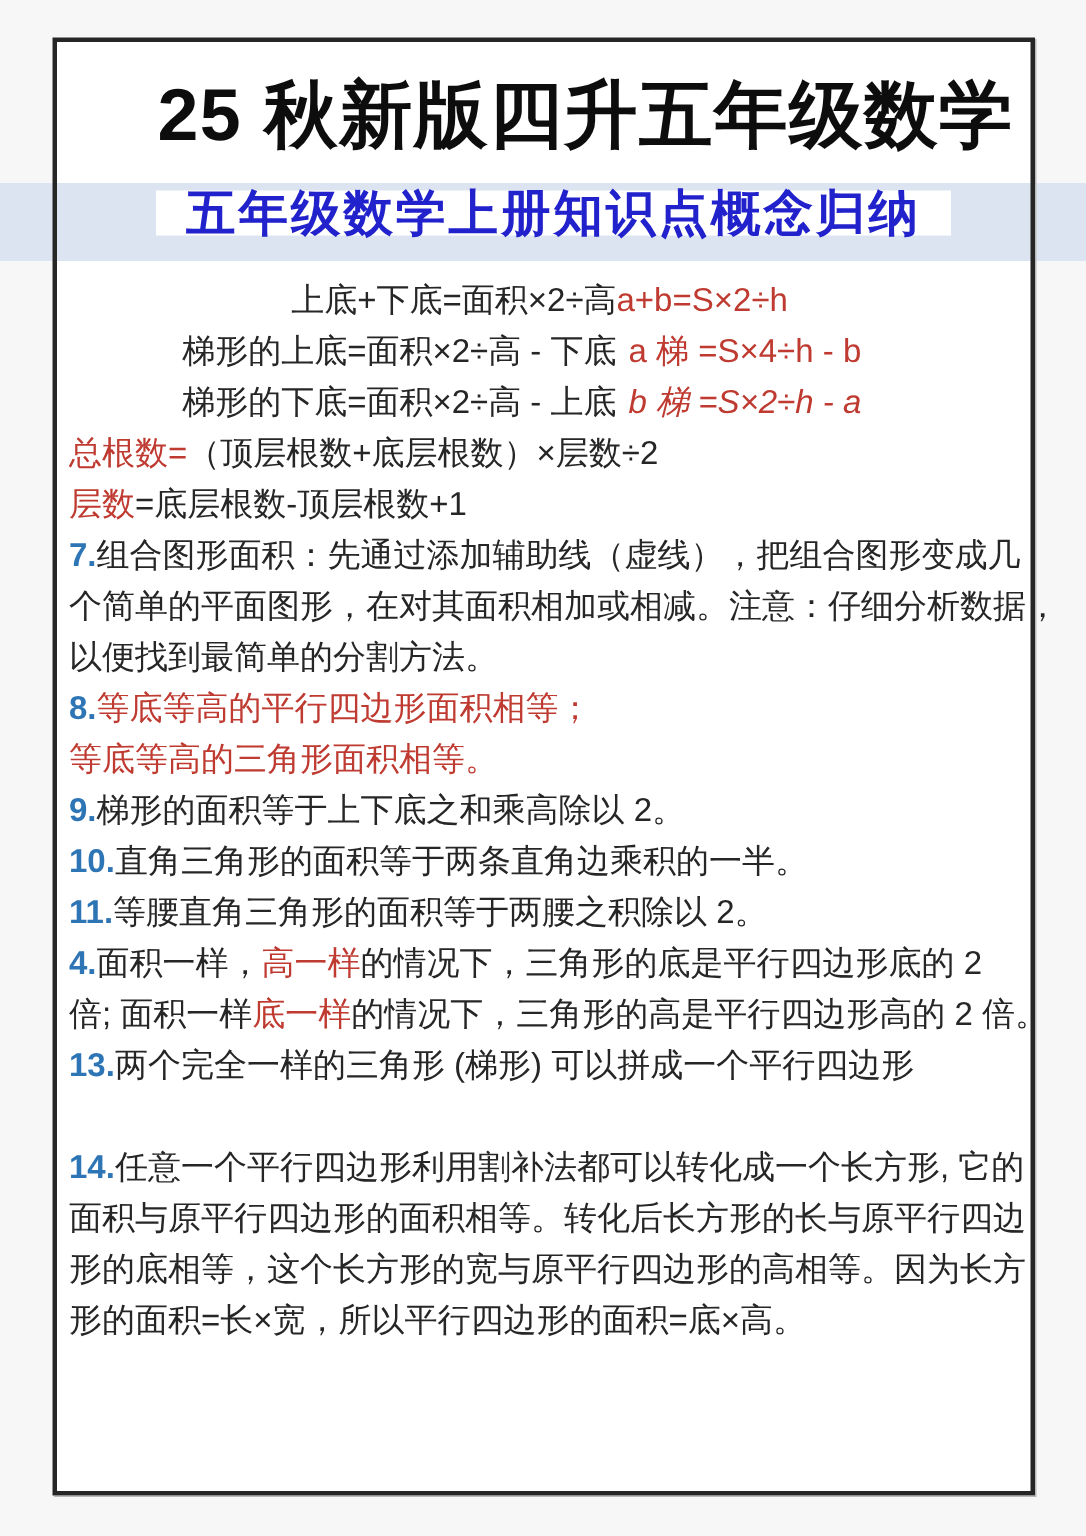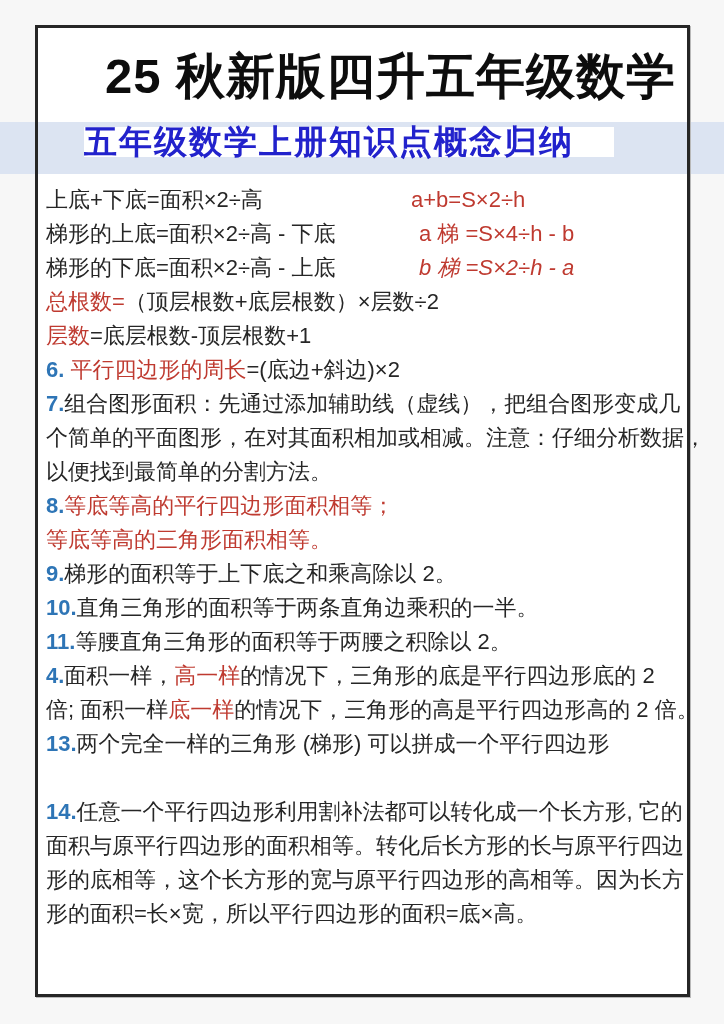--- a/index.html
+++ b/index.html
@@ -19,23 +19,23 @@
   }
   .paper-fill{
     position:absolute;left:35px;top:25px;width:655px;height:972px;
     background:#ffffff;z-index:0;
   }
   .band{
     position:absolute;left:0;top:122px;width:724px;height:52px;
     background:var(--band);z-index:1;
   }
   .banner-white{
-    position:absolute;left:84px;top:127px;width:530px;height:30px;
+    position:absolute;left:104px;top:127px;width:530px;height:30px;
     background:#ffffff;z-index:2;
-    display:flex;align-items:center;justify-content:flex-start;
+    display:flex;align-items:center;justify-content:center;
   }
   .banner-text{
     font-family:"Liberation Serif","DejaVu Serif",serif;
     font-weight:bold;font-size:33px;letter-spacing:2px;
     color:var(--banner-blue);white-space:nowrap;
   }
   .frame{
     position:absolute;left:35px;top:25px;width:649px;height:966px;
     border:3px solid var(--border);z-index:3;pointer-events:none;
     box-shadow:1px 1px 0 #b9b9b9;
@@ -47,21 +47,21 @@
     font-weight:bold;font-size:49px;color:#0d0d0d;
     letter-spacing:1px;white-space:nowrap;
   }
   .content{
     position:absolute;left:46px;top:183px;width:642px;z-index:4;
   }
   .line{
     height:34px;line-height:34px;font-size:22px;
     white-space:nowrap;color:var(--ink);
   }
-  .col-left{display:inline-block;width:365px;}
+  .col-left{display:inline-block;width:365px;text-align:right;}
   .seg-k{color:var(--ink);}
   .seg-r{color:var(--red);}
   .seg-b{color:var(--blue);font-weight:bold;}
 </style>
 </head>
 <body>
 
 <div class="paper-fill"></div>
 
 <div class="band"></div>
@@ -73,21 +73,20 @@
 <div class="frame"></div>
 
 <div class="doc-title">25 秋新版四升五年级数学</div>
 
 <div class="content">
     <div class="line"><span class="col-left"><span class="seg-k">上底+下底=面积×2÷高</span></span><span><span class="seg-r">a+b=S×2÷h</span></span></div>
     <div class="line"><span class="col-left"><span class="seg-k">梯形的上底=面积×2÷高 - 下底</span></span><span style="padding-left: 8px;"><span class="seg-r">a 梯 =S×4÷h - b</span></span></div>
     <div class="line"><span class="col-left"><span class="seg-k">梯形的下底=面积×2÷高 - 上底</span></span><span style="padding-left: 8px; font-style: italic;"><span class="seg-r">b 梯 =S×2÷h - a</span></span></div>
     <div class="line"><span class="seg-r">总根数=</span><span class="seg-k">（顶层根数+底层根数）×层数÷2</span></div>
     <div class="line"><span class="seg-r">层数</span><span class="seg-k">=底层根数-顶层根数+1</span></div>
-    <div class="line"><span class="seg-b">6.</span><span class="seg-r"> 平行四边形的周长</span><span class="seg-k">=(底边+斜边)×2</span></div>
     <div class="line"><span class="seg-b">7.</span><span class="seg-k">组合图形面积：先通过添加辅助线（虚线），把组合图形变成几</span></div>
     <div class="line"><span class="seg-k">个简单的平面图形，在对其面积相加或相减。注意：仔细分析数据，</span></div>
     <div class="line"><span class="seg-k">以便找到最简单的分割方法。</span></div>
     <div class="line"><span class="seg-b">8.</span><span class="seg-r">等底等高的平行四边形面积相等；</span></div>
     <div class="line"><span class="seg-r">等底等高的三角形面积相等。</span></div>
     <div class="line"><span class="seg-b">9.</span><span class="seg-k">梯形的面积等于上下底之和乘高除以 2。</span></div>
     <div class="line"><span class="seg-b">10.</span><span class="seg-k">直角三角形的面积等于两条直角边乘积的一半。</span></div>
     <div class="line"><span class="seg-b">11.</span><span class="seg-k">等腰直角三角形的面积等于两腰之积除以 2。</span></div>
     <div class="line"><span class="seg-b">4.</span><span class="seg-k">面积一样，</span><span class="seg-r">高一样</span><span class="seg-k">的情况下，三角形的底是平行四边形底的 2</span></div>
     <div class="line"><span class="seg-k">倍; 面积一样</span><span class="seg-r">底一样</span><span class="seg-k">的情况下，三角形的高是平行四边形高的 2 倍。</span></div>

